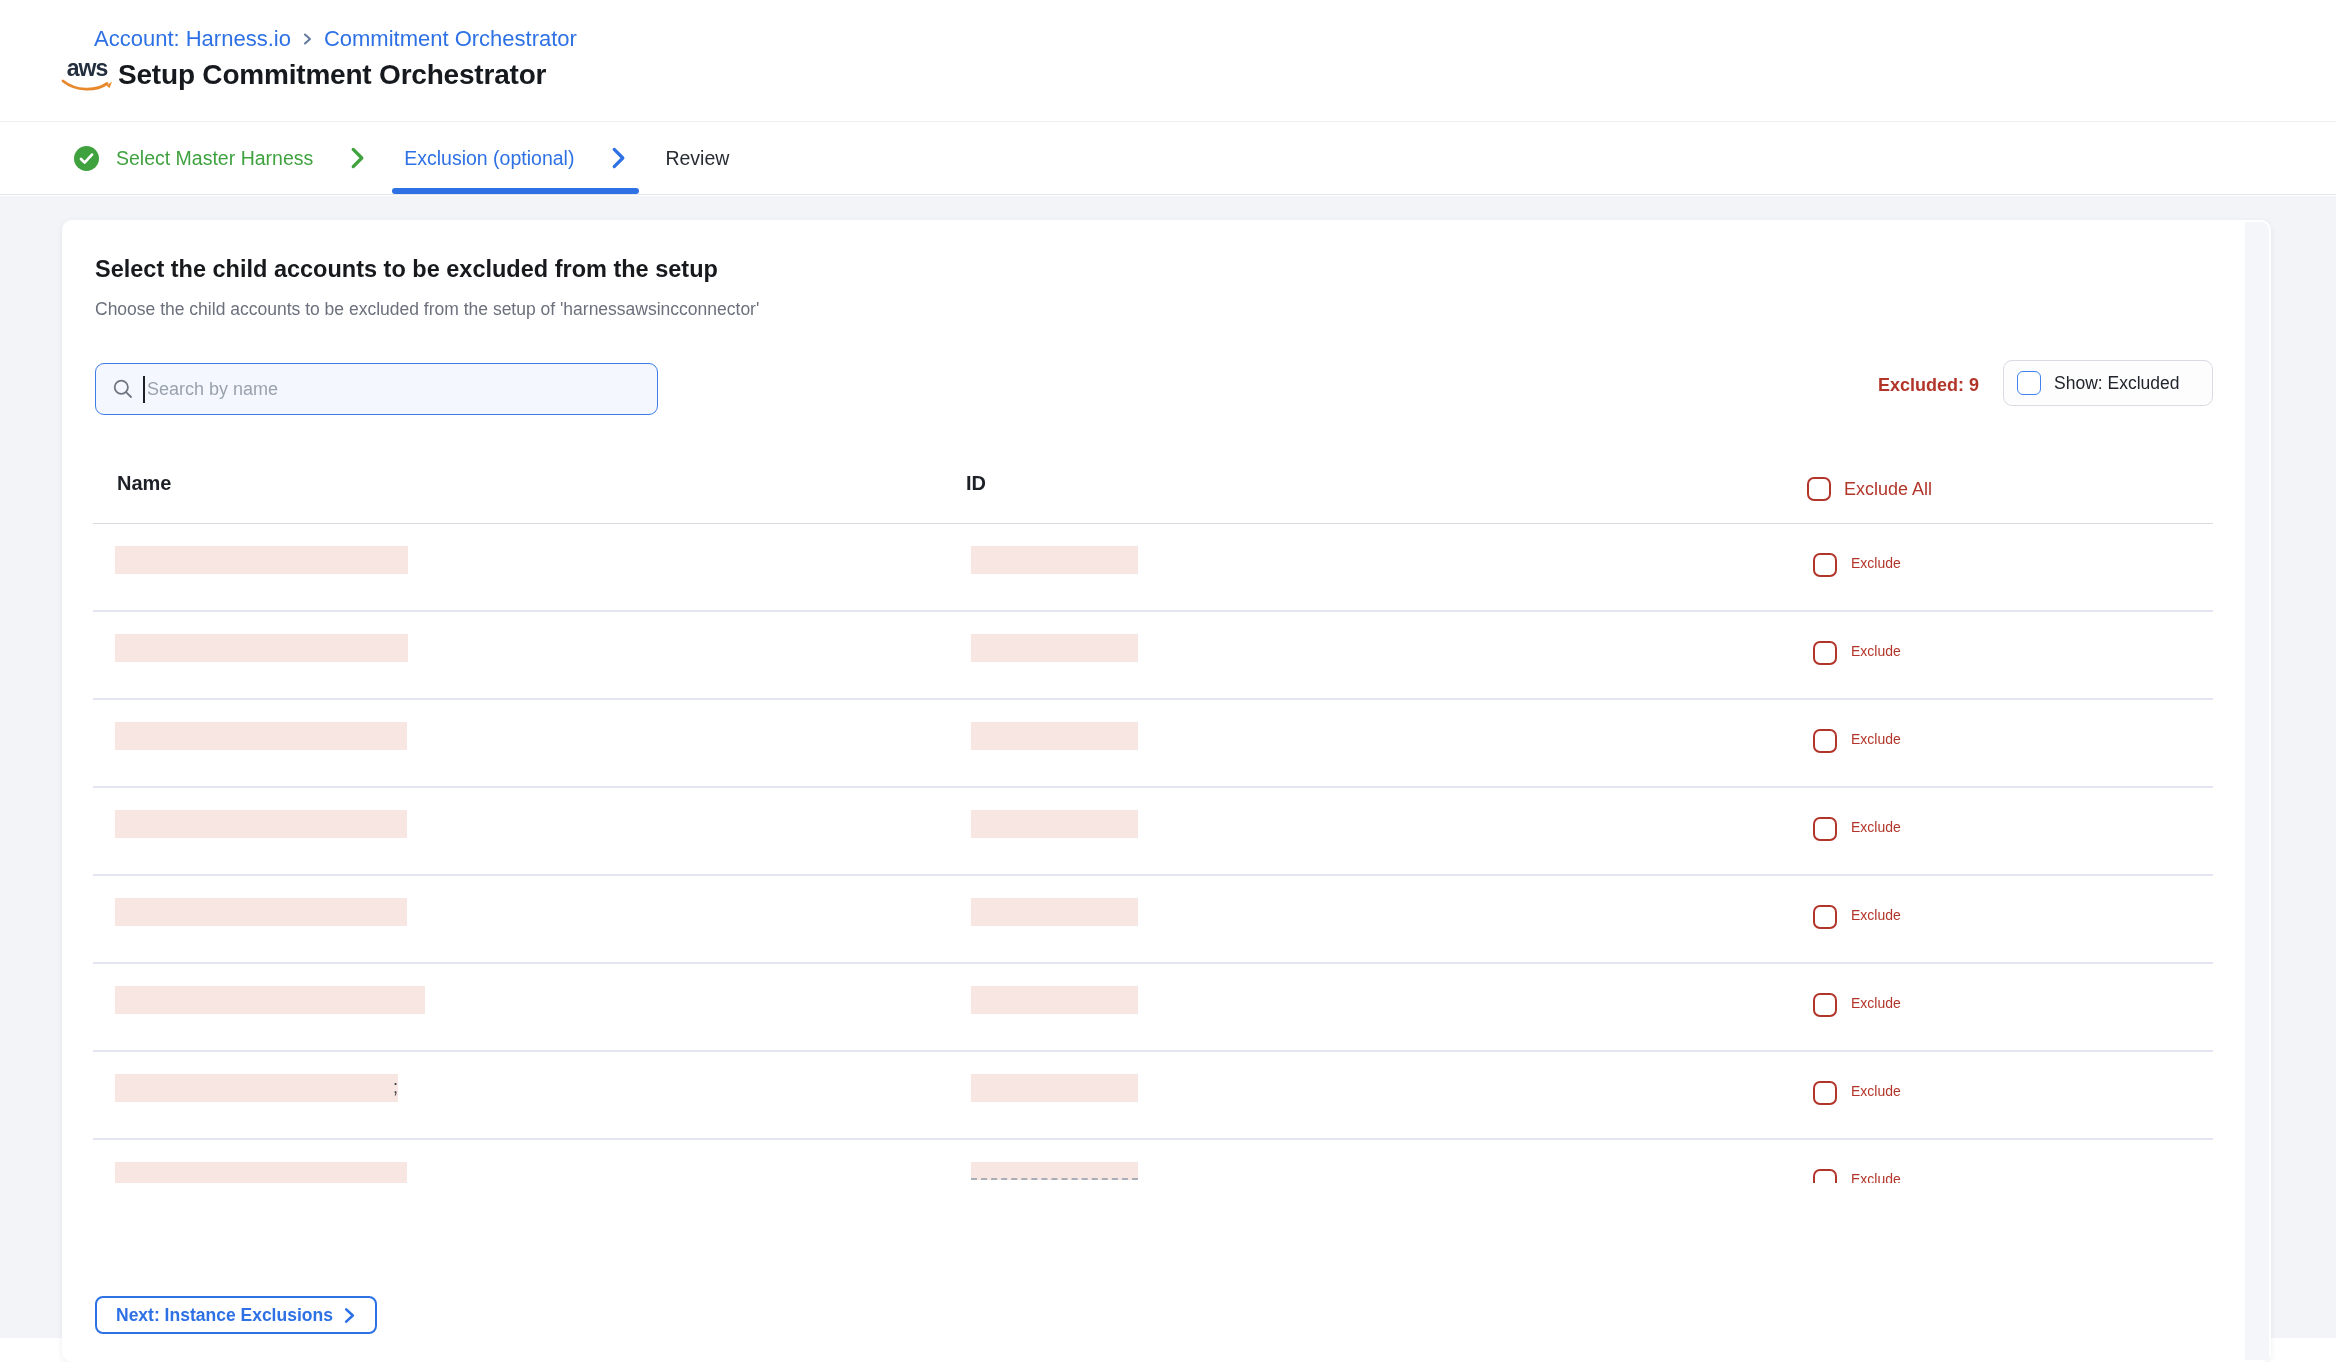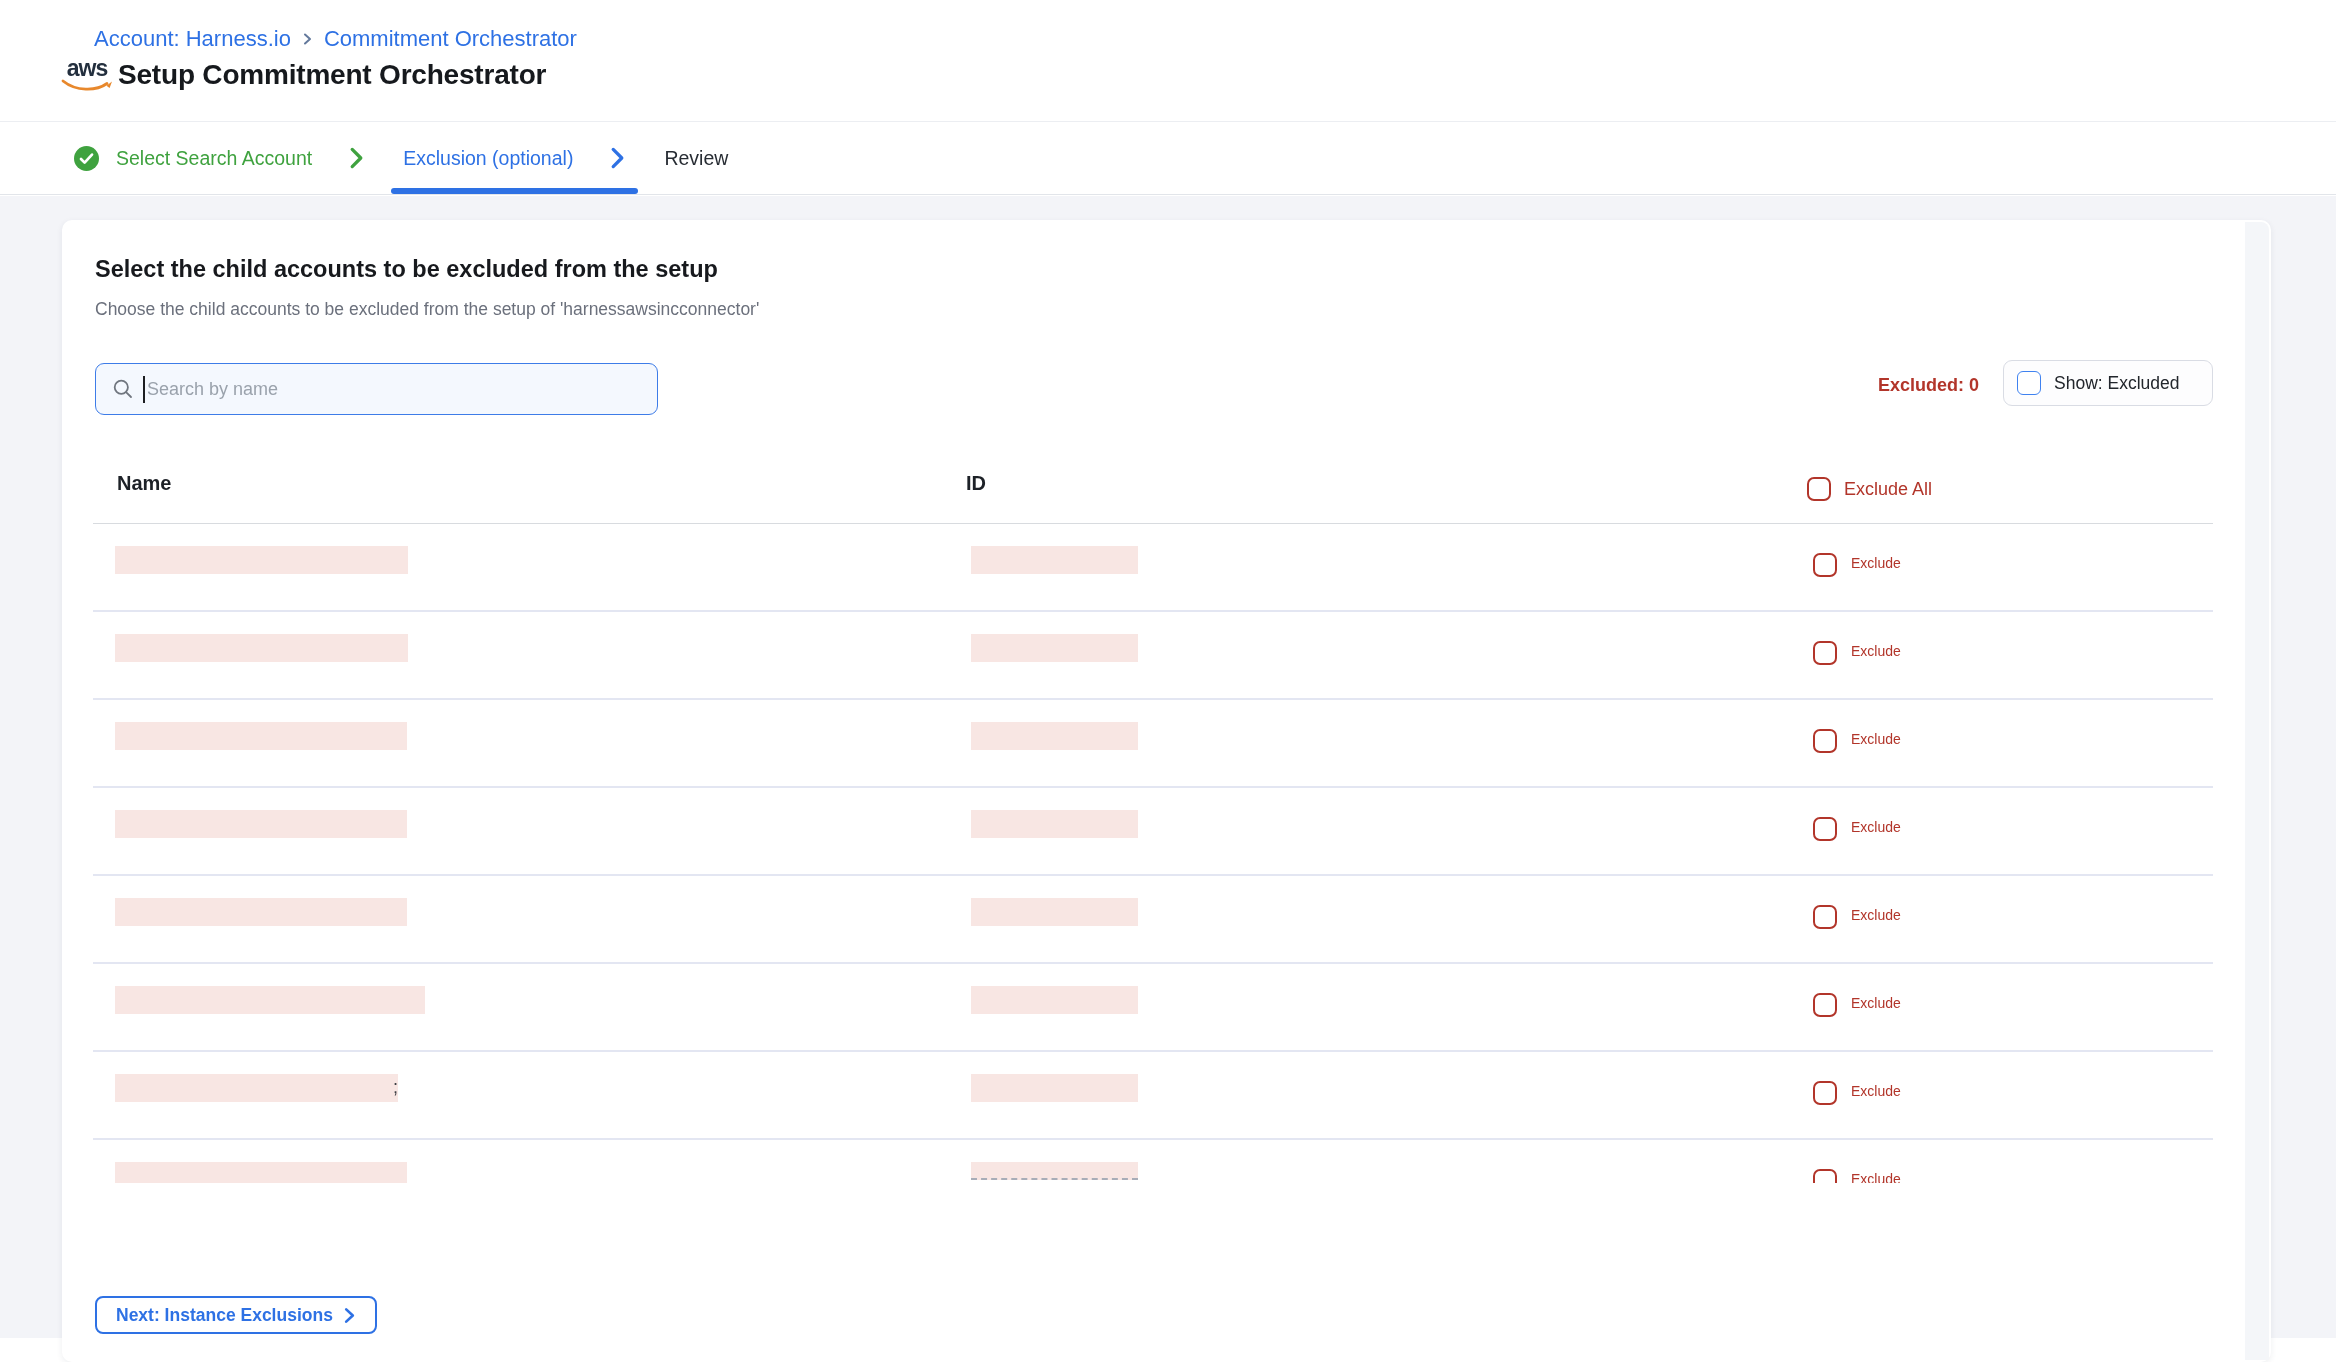--- a/index.html
+++ b/index.html
@@ -109,21 +109,21 @@
   </div>
 
   <div class="stepper">
     <div class="step step-completed">
       <span class="step-check">
         <svg width="27" height="27" viewBox="0 0 27 27">
             <circle cx="13.5" cy="13.5" r="12.5" fill="#3fa23f"></circle>
             <path d="M8 14 l3.6 3.6 L19 9.6" stroke="#fff" stroke-width="2.7" fill="none" stroke-linecap="round" stroke-linejoin="round"></path>
           </svg>
       </span>
-      <span class="step-label">Select Search Account</span>
+      <span class="step-label">Select Master Harness</span>
       <span class="step-chevron" style="color:#3fa23f">
         <svg width="17" height="22" viewBox="0 0 12 18">
             <path d="M2.5 2 L9.5 9 L2.5 16" fill="none" stroke="currentColor" stroke-width="2.7" stroke-linecap="round" stroke-linejoin="round"></path>
           </svg>
       </span>
     </div>
     <div class="step step-active">
       <span class="step-label">Exclusion (optional)</span>
       <span class="step-chevron" style="color:#2e71e4">
         <svg width="17" height="22" viewBox="0 0 12 18">
@@ -147,21 +147,21 @@
     <span class="search-icon">
       <svg width="22" height="22" viewBox="0 0 22 22">
           <circle cx="9.3" cy="9.3" r="6.6" stroke="#70767f" stroke-width="1.8" fill="none"></circle>
           <path d="M14.3 14.3 L19 19" stroke="#70767f" stroke-width="1.8" stroke-linecap="round"></path>
         </svg>
     </span>
     <div class="caret"></div>
     <input class="search-input" type="text" placeholder="Search by name" style="">
   </div>
 
-  <div class="excluded-count">Excluded: 0</div>
+  <div class="excluded-count">Excluded: 9</div>
 
   <div class="show-excluded">
     <div class="cbx cbx-blue"></div>
     <span class="show-excluded-label">Show: Excluded</span>
   </div>
 
   <div class="col-header col-name">Name</div>
   <div class="col-header col-id">ID</div>
   <div class="exclude-all">
     <div class="cbx cbx-red"></div>

